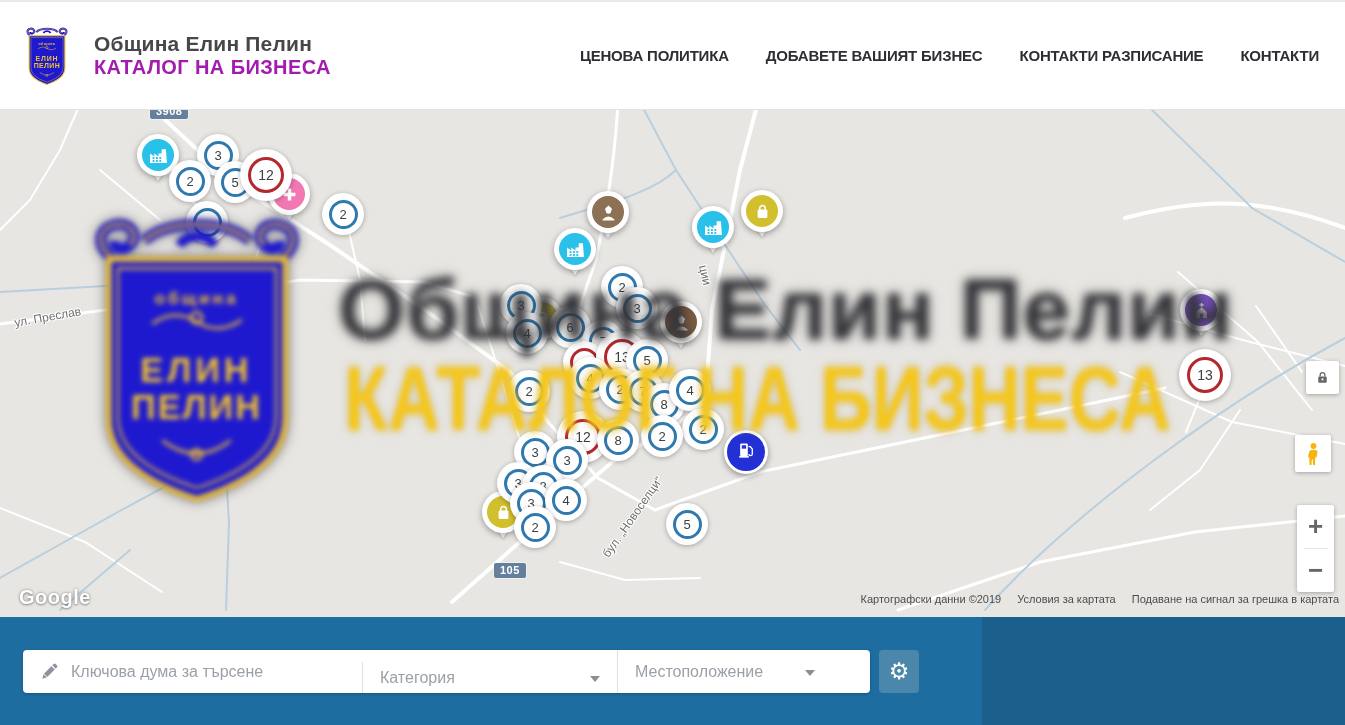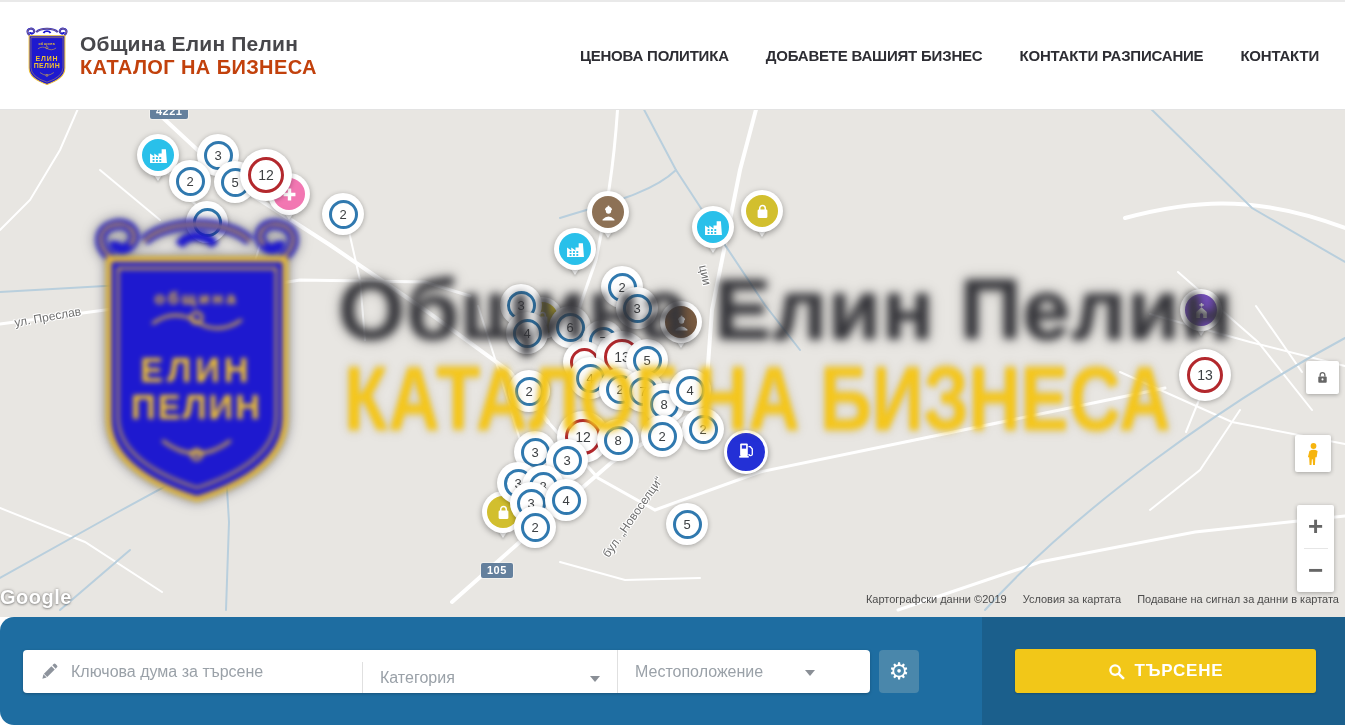--- a/index.html
+++ b/index.html
@@ -3,25 +3,25 @@
 <meta charset="utf-8">
 <style>
   * { box-sizing: border-box; margin: 0; padding: 0; }
   html,body { width:1345px; height:725px; overflow:hidden;
     font-family:"Liberation Sans", sans-serif; background:#fff; }
 
   
   .header { position:relative; height:110px; background:#fff;
     border-top:2px solid #e9e9e9; border-bottom:1px solid #e3e3e3;
     display:flex; align-items:center; padding:0 24px; }
-  .brand { display:flex; align-items:center; gap:10px; }
+  .brand { display:flex; align-items:center; gap:24px; }
   .brand-logo { width:46px; height:60px; display:block; }
   .brand-text { display:flex; flex-direction:column; line-height:1.15; }
   .brand-title { font-size:21px; font-weight:700; color:#47474b; letter-spacing:.2px; }
-  .brand-subtitle { font-size:20px; font-weight:700; color:#c2410c; letter-spacing:.4px; }
+  .brand-subtitle { font-size:20px; font-weight:700; color:#a21caf; letter-spacing:.4px; }
   .nav { margin-left:auto; display:flex; gap:37px; align-items:center; padding-right:2px; }
   .nav-item { font-size:15px; font-weight:700; color:#2d2d33; letter-spacing:-0.2px;
     cursor:pointer; white-space:nowrap; }
 
   
   .map { position:relative; height:507px; background:#e8e6e2; overflow:hidden; }
   .map svg.roads { position:absolute; left:0; top:0; z-index:1; }
   .street-label { position:absolute; z-index:5; font-size:12px; color:#6f6f6f; white-space:nowrap;
     text-shadow:-1px 0 #fff,1px 0 #fff,0 -1px #fff,0 1px #fff, -1px -1px #fff, 1px 1px #fff; }
   .road-badge { position:absolute; z-index:6; background:#64809d; color:#fff; font-size:11px;
@@ -58,39 +58,39 @@
 
   
   .map-ui { position:absolute; inset:0; z-index:60; pointer-events:none; }
   .map-ui > * { pointer-events:auto; }
   .maptype { position:absolute; left:8px; top:426px; display:flex;
     box-shadow:0 1px 4px rgba(0,0,0,.3); border-radius:2px; overflow:hidden; height:38px; }
   .maptype-btn { background:#fff; display:flex; align-items:center; justify-content:center;
     font-size:17px; cursor:pointer; }
   .maptype-btn.active { font-weight:700; color:#000; width:78px; }
   .maptype-btn.inactive { color:#565656; width:104px; border-left:1px solid #e6e6e6; }
-  .google-logo { position:absolute; left:0; top:476px; font-size:20px; font-weight:700;
+  .google-logo { position:absolute; left:19px; top:476px; font-size:20px; font-weight:700;
     color:#fff; letter-spacing:.5px; cursor:pointer;
     text-shadow:0 0 3px rgba(68,68,68,.55), 0 1px 2px rgba(68,68,68,.4); }
   .attribution { position:absolute; right:6px; top:483px; display:flex; gap:16px;
     font-size:11px; color:#4c4c4c; }
   .attribution span { cursor:default; }
   .attribution .link { cursor:pointer; }
   .ctl-box { position:absolute; background:#fff; box-shadow:0 1px 4px rgba(0,0,0,.3);
     border-radius:2px; display:flex; align-items:center; justify-content:center; cursor:pointer; }
   .ctl-lock { left:1306px; top:251px; width:33px; height:33px; }
   .ctl-pegman { left:1295px; top:325px; width:36px; height:37px; }
   .ctl-zoom { left:1297px; top:395px; width:37px; height:87px; flex-direction:column;
     justify-content:space-between; padding:0; }
   .zoom-btn { width:100%; height:43px; display:flex; align-items:center; justify-content:center;
     font-size:26px; font-weight:700; color:#666; cursor:pointer; }
   .zoom-sep { width:24px; height:1px; background:#e6e6e6; }
 
   
-  .searchbar { position:relative; height:108px; background:#1e6da1;border-radius:14px; }
+  .searchbar { position:relative; height:108px; background:#1e6da1; }
   .searchbar .dark-zone { position:absolute; left:982px; top:0; right:0; bottom:0; background:#1b5f8c; }
   .search-group { position:absolute; left:23px; top:33px; width:847px; height:43px;
     background:#fff; border-radius:4px; box-shadow:0 1px 3px rgba(0,0,0,.25);
     display:flex; align-items:stretch; }
   .sg-section { display:flex; align-items:center; position:relative; }
   .sg-keyword { width:339px; padding-left:17px; gap:12px; }
   .sg-select { border-left:1px solid #e0e0e0; padding-left:17px; cursor:pointer; }
   .sg-category { width:255px;margin-top:12px; }
   .sg-location { width:215px; }
   .sg-keyword input { border:none; outline:none; flex:1; font-size:16px; color:#333;
@@ -185,22 +185,22 @@
       <path d="M222,296 L229,412 L226,500"></path>
       <path d="M1345,228 C1225,292 1075,400 985,500"></path>
       <path d="M0,468 L118,402 L210,352"></path>
       <path d="M640,-8 L676,60 C650,85 600,95 560,108"></path>
       <path d="M676,60 L725,135 L765,195 L800,240"></path>
       <path d="M60,500 L130,440"></path>
     </g>
   </svg>
 
   <div id="label-layer">
-      <div class="road-badge" style="left: 150px; top: -6px;">4221</div>
-      <div class="road-badge" style="left: 481px; top: 453px;">105</div>
+      <div class="road-badge" style="left: 150px; top: -6px;">3908</div>
+      <div class="road-badge" style="left: 494px; top: 453px;">105</div>
       <div class="street-label" style="left: 14px; top: 200px; transform: rotate(-10deg);">ул. Преслав</div>
       <div class="street-label" style="left: 585px; top: 400px; transform: rotate(-55deg);">бул. „Новоселци“</div>
       <div class="street-label" style="left: 695px; top: 158px; transform: rotate(78deg);">ции</div>
     </div>
   <div id="marker-layer">
       <div class="pin" style="left: 137px; top: 24px;">
         <span class="pin-tail"></span>
         <span class="pin-body"></span>
         <span class="pin-disc" style="background:#29c0ea">
           <svg viewBox="0 0 18 16" width="19" height="17">
@@ -442,21 +442,21 @@
     </svg>
     <div class="wm-line1">Община Елин Пелин</div>
     <div class="wm-line2">КАТАЛОГ НА БИЗНЕСА</div>
   </div>
 
   <div class="map-ui">
     <div class="google-logo">Google</div>
     <div class="attribution">
       <span>Картографски данни ©2019</span>
       <span class="link">Условия за картата</span>
-      <span class="link">Подаване на сигнал за данни в картата</span>
+      <span class="link">Подаване на сигнал за грешка в картата</span>
     </div>
     <div class="ctl-box ctl-lock">
       <svg viewBox="0 0 16 16" width="15" height="15">
         <path d="M5.5 7V5.2a2.5 2.5 0 0 1 5 0V7" fill="none" stroke="#666" stroke-width="1.4"></path>
         <rect x="3.5" y="7" width="9" height="6.5" rx="1" fill="#666"></rect>
         <circle cx="8" cy="10" r="1.1" fill="#fff"></circle>
       </svg>
     </div>
     <div class="ctl-box ctl-pegman">
       <svg viewBox="0 0 20 28" width="17" height="24">
@@ -491,20 +491,13 @@
     <div class="sg-section sg-select sg-location">
       <span class="sg-value">Местоположение</span>
       <span class="caret"></span>
     </div>
   </div>
 
   <div class="gear-btn">
     <span class="gear-glyph">⚙</span>
   </div>
 
-  <button class="search-btn">
-    <svg viewBox="0 0 18 18" width="17" height="17">
-      <circle cx="7.5" cy="7.5" r="5" fill="none" stroke="#fff" stroke-width="2.4"></circle>
-      <line x1="11.5" y1="11.5" x2="16" y2="16" stroke="#fff" stroke-width="2.8" stroke-linecap="round"></line>
-    </svg>
-    <span class="search-btn-label">ТЪРСЕНЕ</span>
-  </button>
 </div>
 
 </body></html>

